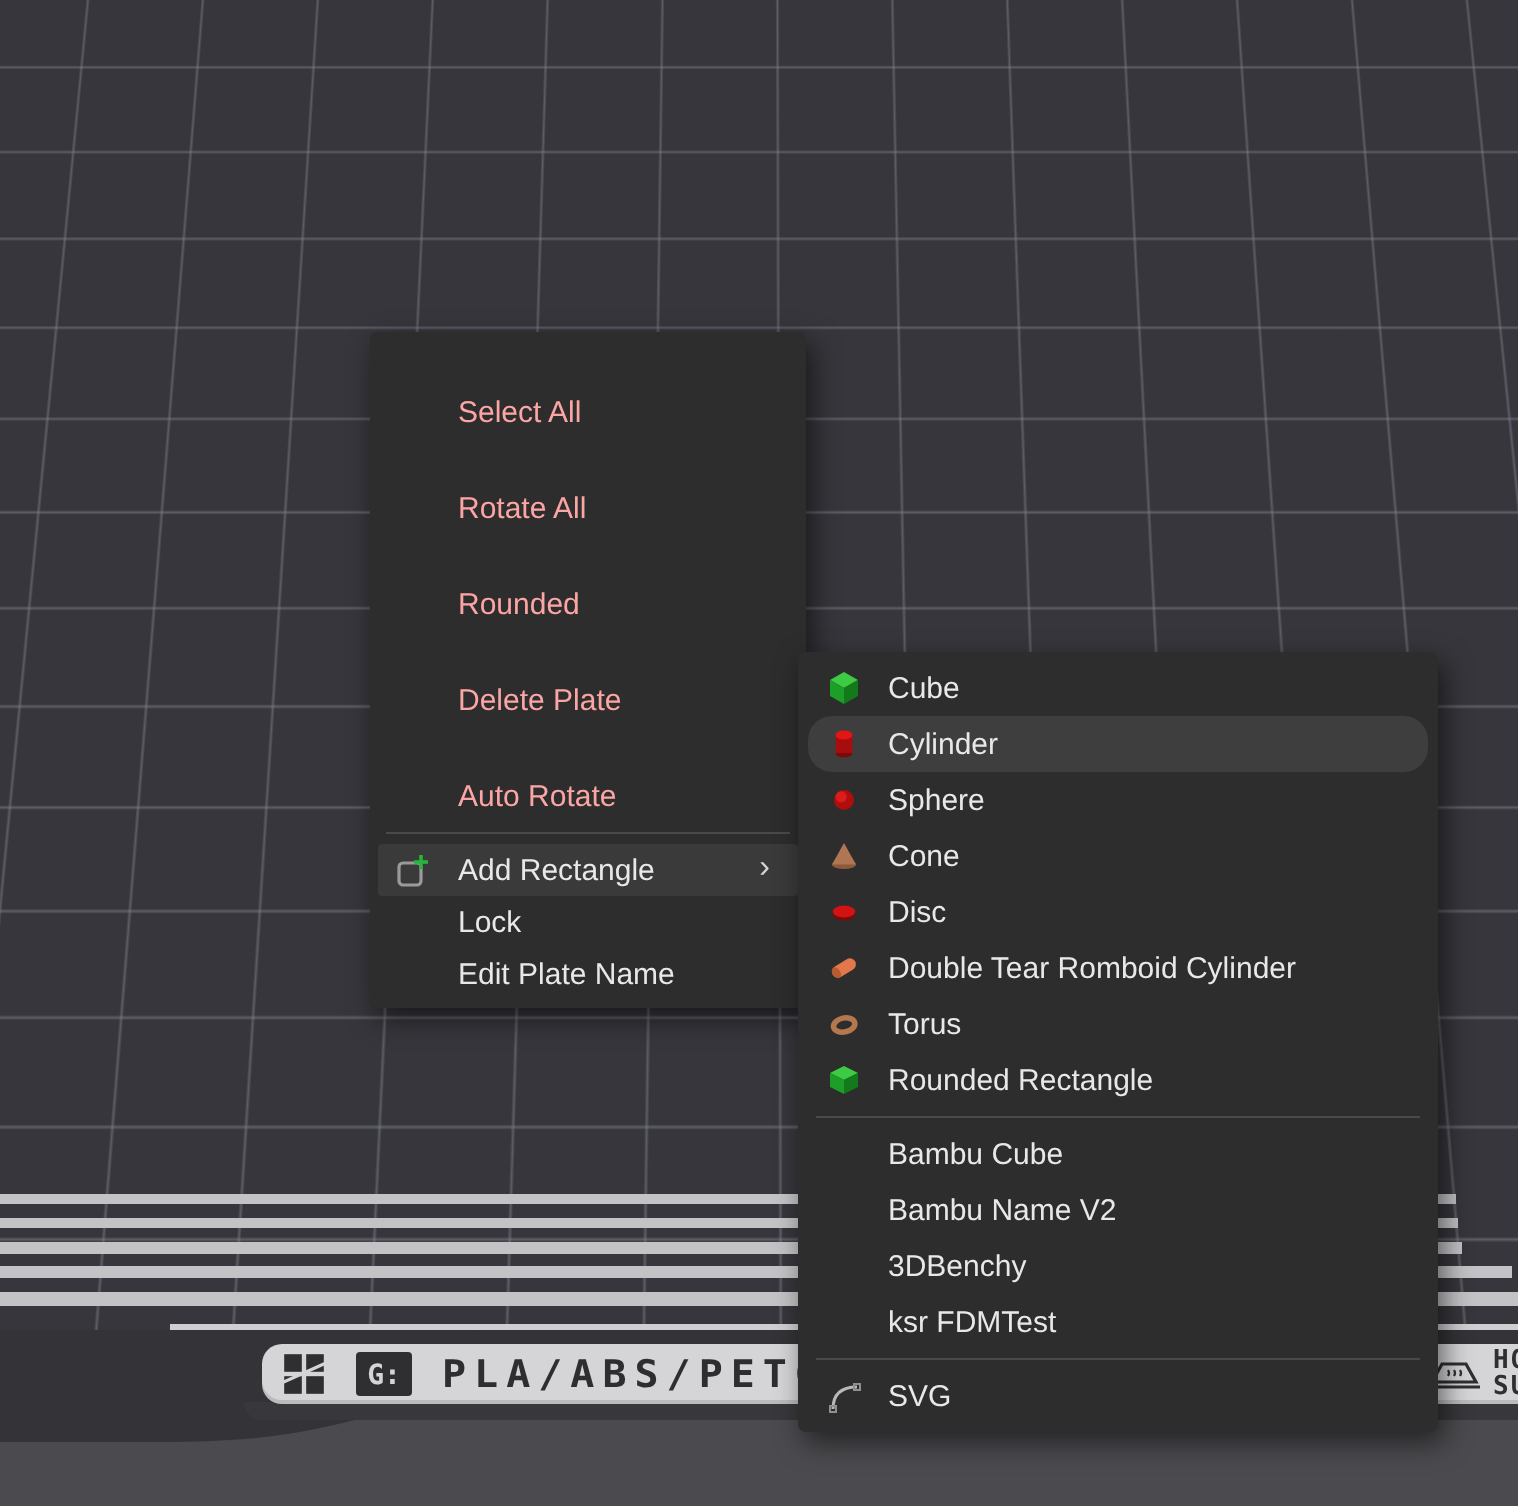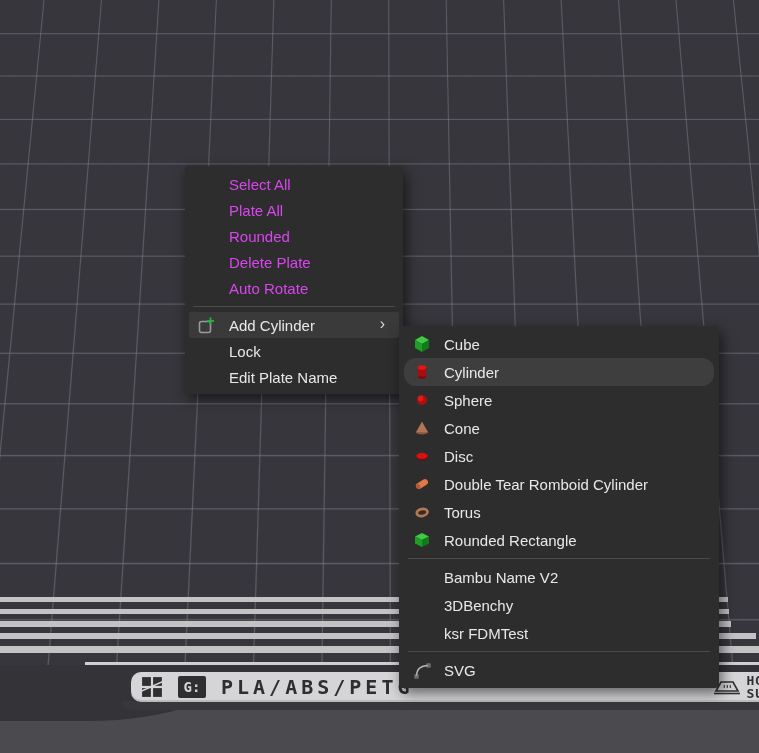--- a/index.html
+++ b/index.html
@@ -48,21 +48,21 @@
   }
   
   .menu{
     position:absolute;background:#2d2d2d;border-radius:4px;
     box-shadow:3px 5px 14px rgba(0,0,0,.55);color:#e8e8e8;font-size:15px;
   }
   .main-menu{left:185px;top:166px;width:218px;padding:5px 0 4px 0;z-index:10;}
   .sub-menu{left:399px;top:326px;width:320px;padding:4px 0;z-index:11;}
   .mi{position:relative;display:flex;align-items:center;height:26px;padding-left:44px;cursor:default;}
   .sub-menu .mi{height:28px;padding-left:45px;}
-  .mi.disabled{color:#d946ef;}
+  .mi.disabled{color:#fca5a5;margin-top:22px;}
   .mi.parent-open{background:#3a3a3a;margin:0 4px;padding-left:40px;border-radius:2px;}
   .mi.hovered{background:#3e3e3e;margin:0 5px;padding-left:40px;border-radius:12px;}
   .mi .icon-slot{position:absolute;left:11px;top:50%;transform:translateY(-50%);width:20px;height:20px;display:flex;align-items:center;justify-content:center;}
   .mi.parent-open .icon-slot{left:7px;}
   .mi.hovered .icon-slot{left:9px;}
   .sub-menu .mi .icon-slot{left:13px;}
   .sub-menu .mi.hovered .icon-slot{left:8px;}
   .chevron{position:absolute;right:14px;top:50%;transform:translateY(-54%);color:#d6d6d6;font-size:16px;}
   .separator{height:1px;background:#4a4a4a;margin:5px 8px;}
   .sub-menu .separator{margin:4px 9px;}
@@ -112,41 +112,41 @@
       <div class="hot-text">HOT</div>
       <div class="hot-text">SU</div>
     </div>
   </div>
 
   <div class="menu main-menu">
     <div class="mi disabled">
       <span class="menu-label">Select All</span>
     </div>
     <div class="mi disabled">
-      <span class="menu-label">Plate All</span>
+      <span class="menu-label">Rotate All</span>
     </div>
     <div class="mi disabled">
       <span class="menu-label">Rounded</span>
     </div>
     <div class="mi disabled">
       <span class="menu-label">Delete Plate</span>
     </div>
     <div class="mi disabled">
       <span class="menu-label">Auto Rotate</span>
     </div>
     <div class="separator"></div>
     <div class="mi parent-open">
       <span class="icon-slot">
         <svg width="19" height="19" viewBox="0 0 19 19">
           <rect x="2.5" y="5.5" width="11" height="11" rx="2" fill="none" stroke="#9a9a9a" stroke-width="1.6"></rect>
           <line x1="13.5" y1="1.5" x2="13.5" y2="8.5" stroke="#27b43e" stroke-width="1.8"></line>
           <line x1="10" y1="5" x2="17" y2="5" stroke="#27b43e" stroke-width="1.8"></line>
         </svg>
       </span>
-      <span class="menu-label">Add Cylinder</span>
+      <span class="menu-label">Add Rectangle</span>
       <span class="chevron">›</span>
     </div>
     <div class="mi">
       <span class="menu-label">Lock</span>
     </div>
     <div class="mi">
       <span class="menu-label">Edit Plate Name</span>
     </div>
   </div>
 
@@ -234,20 +234,23 @@
           <polygon points="2,5.5 9,9 9,16 2,12.5" fill="#1d9e26"></polygon>
           <polygon points="16,5.5 9,9 9,16 16,12.5" fill="#137a1b"></polygon>
         </svg>
       </span>
       <span class="menu-label">Rounded Rectangle</span>
     </div>
 
     <div class="separator"></div>
 
     <div class="mi">
+      <span class="menu-label">Bambu Cube</span>
+    </div>
+    <div class="mi">
       <span class="menu-label">Bambu Name V2</span>
     </div>
     <div class="mi">
       <span class="menu-label">3DBenchy</span>
     </div>
     <div class="mi">
       <span class="menu-label">ksr FDMTest</span>
     </div>
 
     <div class="separator"></div>

